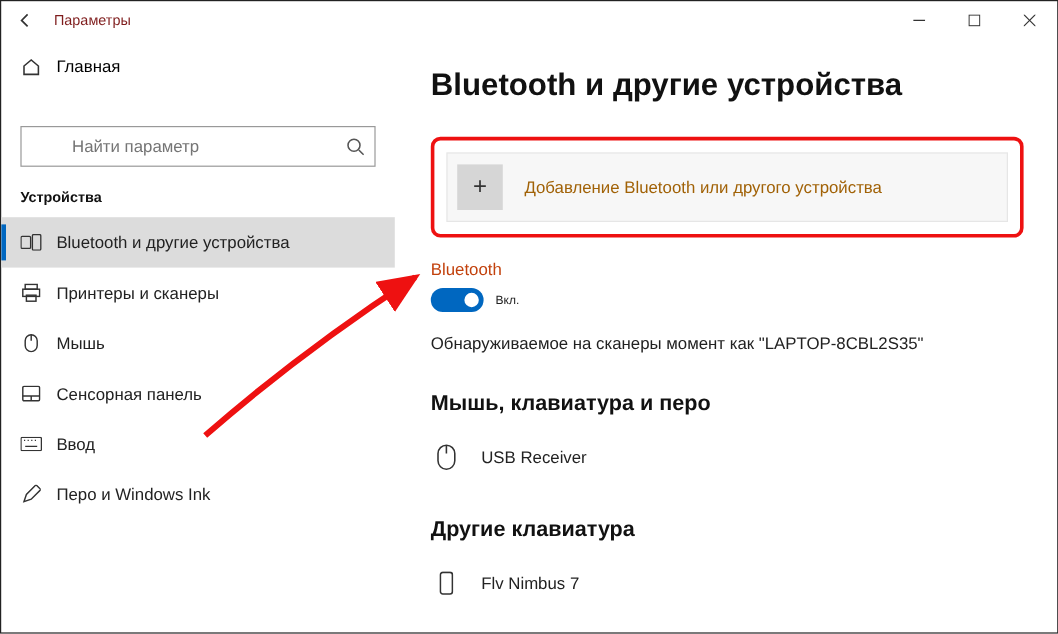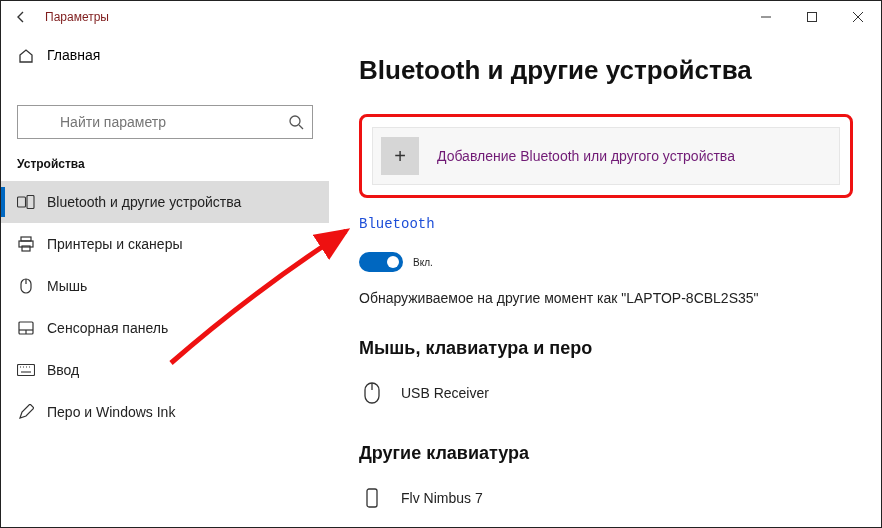--- a/index.html
+++ b/index.html
@@ -18,22 +18,22 @@
   .section-title { font-size:12px; font-weight:600; padding:0 16px; margin-bottom:10px; color:#111;}
   .nav-item { display:flex; align-items:center; height:42px; padding-left:16px; gap:12px; font-size:14px; color:#222; cursor:pointer; position:relative;}
   .nav-item.selected { background:#dcdcdc; }
   .nav-item.selected::before { content:""; position:absolute; left:0; top:6px; bottom:6px; width:4px; background:#0067c0; }
   .nav-icon { width:18px; height:18px; color:#333; flex-shrink:0; display:flex; align-items:center; justify-content:center;}
   .main { flex:1; padding:22px 28px 0 30px; overflow:hidden; }
   .page-title { font-size:26px; font-weight:600; color:#111; margin-bottom:28px; }
   .add-device { border:3px solid #e11; border-radius:8px; padding:10px; margin-bottom:18px; }
   .add-device-inner { height:58px; background:#f7f7f7; border:1px solid #e6e6e6; display:flex; align-items:center; padding-left:8px; gap:18px; cursor:pointer;}
   .plus-tile { width:38px; height:38px; background:#d6d6d6; display:flex; align-items:center; justify-content:center; font-size:20px; color:#333;}
-  .add-device-label { font-size:14px; color:#701a75; }
-  .sub-heading { font-size:14px; color:#1d4ed8; margin-bottom:20px;font-family:Liberation Mono, monospace; }
+  .add-device-label { font-size:14px; color:#a16207; }
+  .sub-heading { font-size:14px; color:#c2410c; margin-bottom:8px; }
   .toggle-row { display:flex; align-items:center; gap:10px; margin-bottom:18px;}
   .toggle { width:44px; height:20px; background:#0067c0; border-radius:10px; position:relative; }
   .toggle::after { content:""; width:12px; height:12px; background:#fff; border-radius:50%; position:absolute; right:4px; top:4px; }
   .toggle-label { font-size:10px; color:#222; }
   .desc { font-size:14px; color:#222; margin-bottom:32px; }
   .group-heading { font-size:18px; font-weight:600; color:#111; margin-bottom:14px; }
   .device-row { display:flex; align-items:center; gap:16px; height:40px; }
   .device-icon { width:26px; display:flex; justify-content:center; color:#333;}
   .device-label { font-size:14px; color:#222;}
   
@@ -159,21 +159,21 @@
         <div class="plus-tile">+</div>
         <div class="add-device-label">Добавление Bluetooth или другого устройства</div>
       </div>
     </div>
 
     <div class="sub-heading">Bluetooth</div>
     <div class="toggle-row">
       <div class="toggle"></div>
       <div class="toggle-label">Вкл.</div>
     </div>
-    <div class="desc">Обнаруживаемое на другие момент как "LAPTOP-8CBL2S35"</div>
+    <div class="desc">Обнаруживаемое на сканеры момент как "LAPTOP-8CBL2S35"</div>
 
     <div class="group-heading">Мышь, клавиатура и перо</div>
     <div class="device-row">
       <span class="device-icon">
         <svg width="16" height="22" viewBox="0 0 16 22" fill="none" stroke="#333" stroke-width="1.3">
             <rect x="1" y="1" width="14" height="20" rx="7"></rect>
             <line x1="8" y1="1" x2="8" y2="8"></line>
           </svg>
       </span>
       <span class="device-label">USB Receiver</span>

